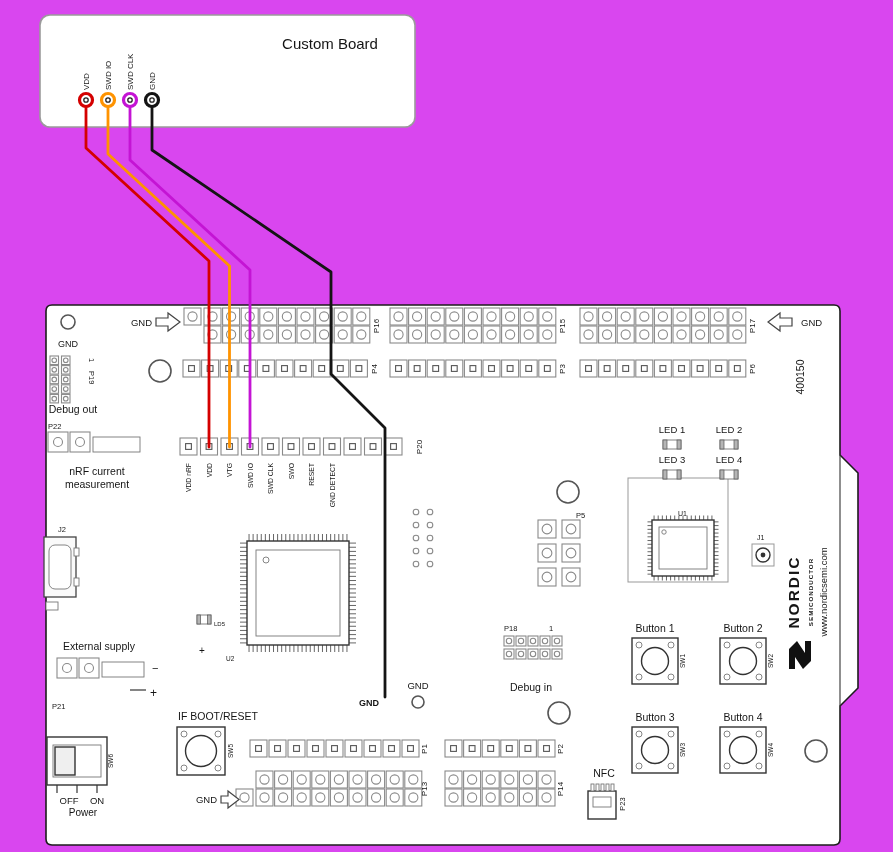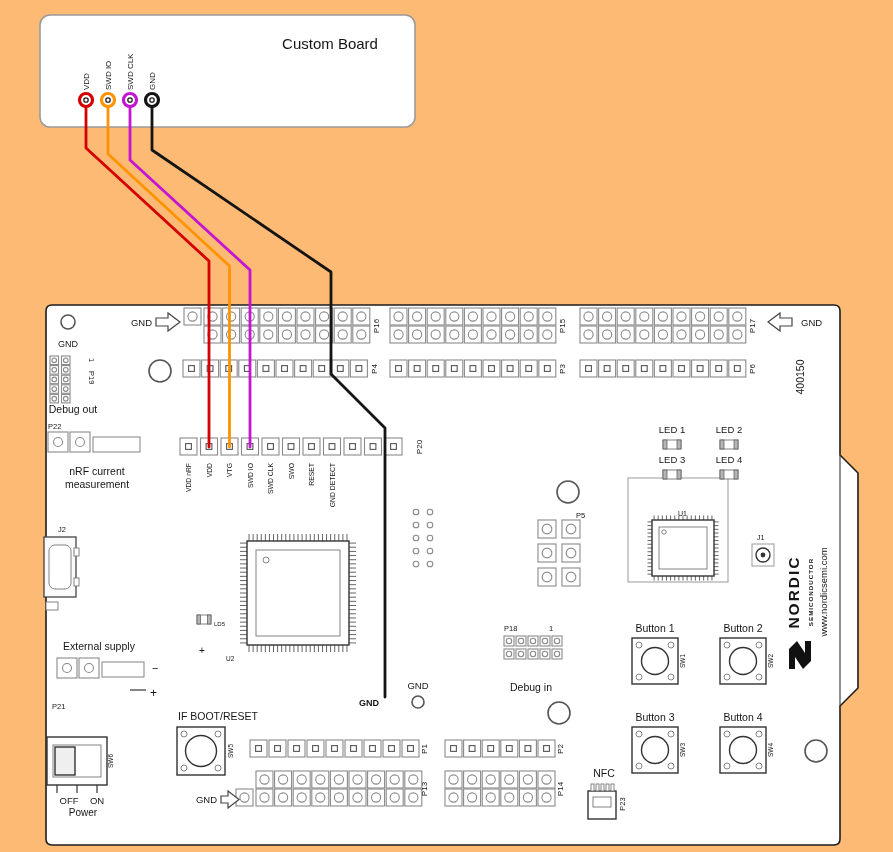--- a/index.html
+++ b/index.html
@@ -1,16 +1,16 @@
 <!DOCTYPE html>
 <html><head>
 <meta charset="utf-8">
 <style>
   html,body{margin:0;padding:0;background:#fff;}
-  #stage{position:relative;width:893px;height:852px;background:#fdba74;overflow:hidden;
+  #stage{position:relative;width:893px;height:852px;background:#d946ef;overflow:hidden;
          font-family:"Liberation Sans",sans-serif;}
   svg{position:absolute;left:0;top:0;}
   svg text{font-family:"Liberation Sans",sans-serif;fill:#151515;}
   .outline{fill:#fff;stroke:#1c1c1c;stroke-width:1.6;}
   .cardline{fill:#fff;stroke:#9b9b9b;stroke-width:1.6;}
   .psq{fill:#fff;stroke:#8a8a8a;stroke-width:1.1;}
   .pcirc{fill:#fff;stroke:#8a8a8a;stroke-width:1.1;}
   .pini{fill:#fff;stroke:#555;stroke-width:1.1;}
   .silk{fill:#fff;stroke:#333;stroke-width:1.4;}
   .silkthin{fill:#fff;stroke:#777;stroke-width:0.9;}

